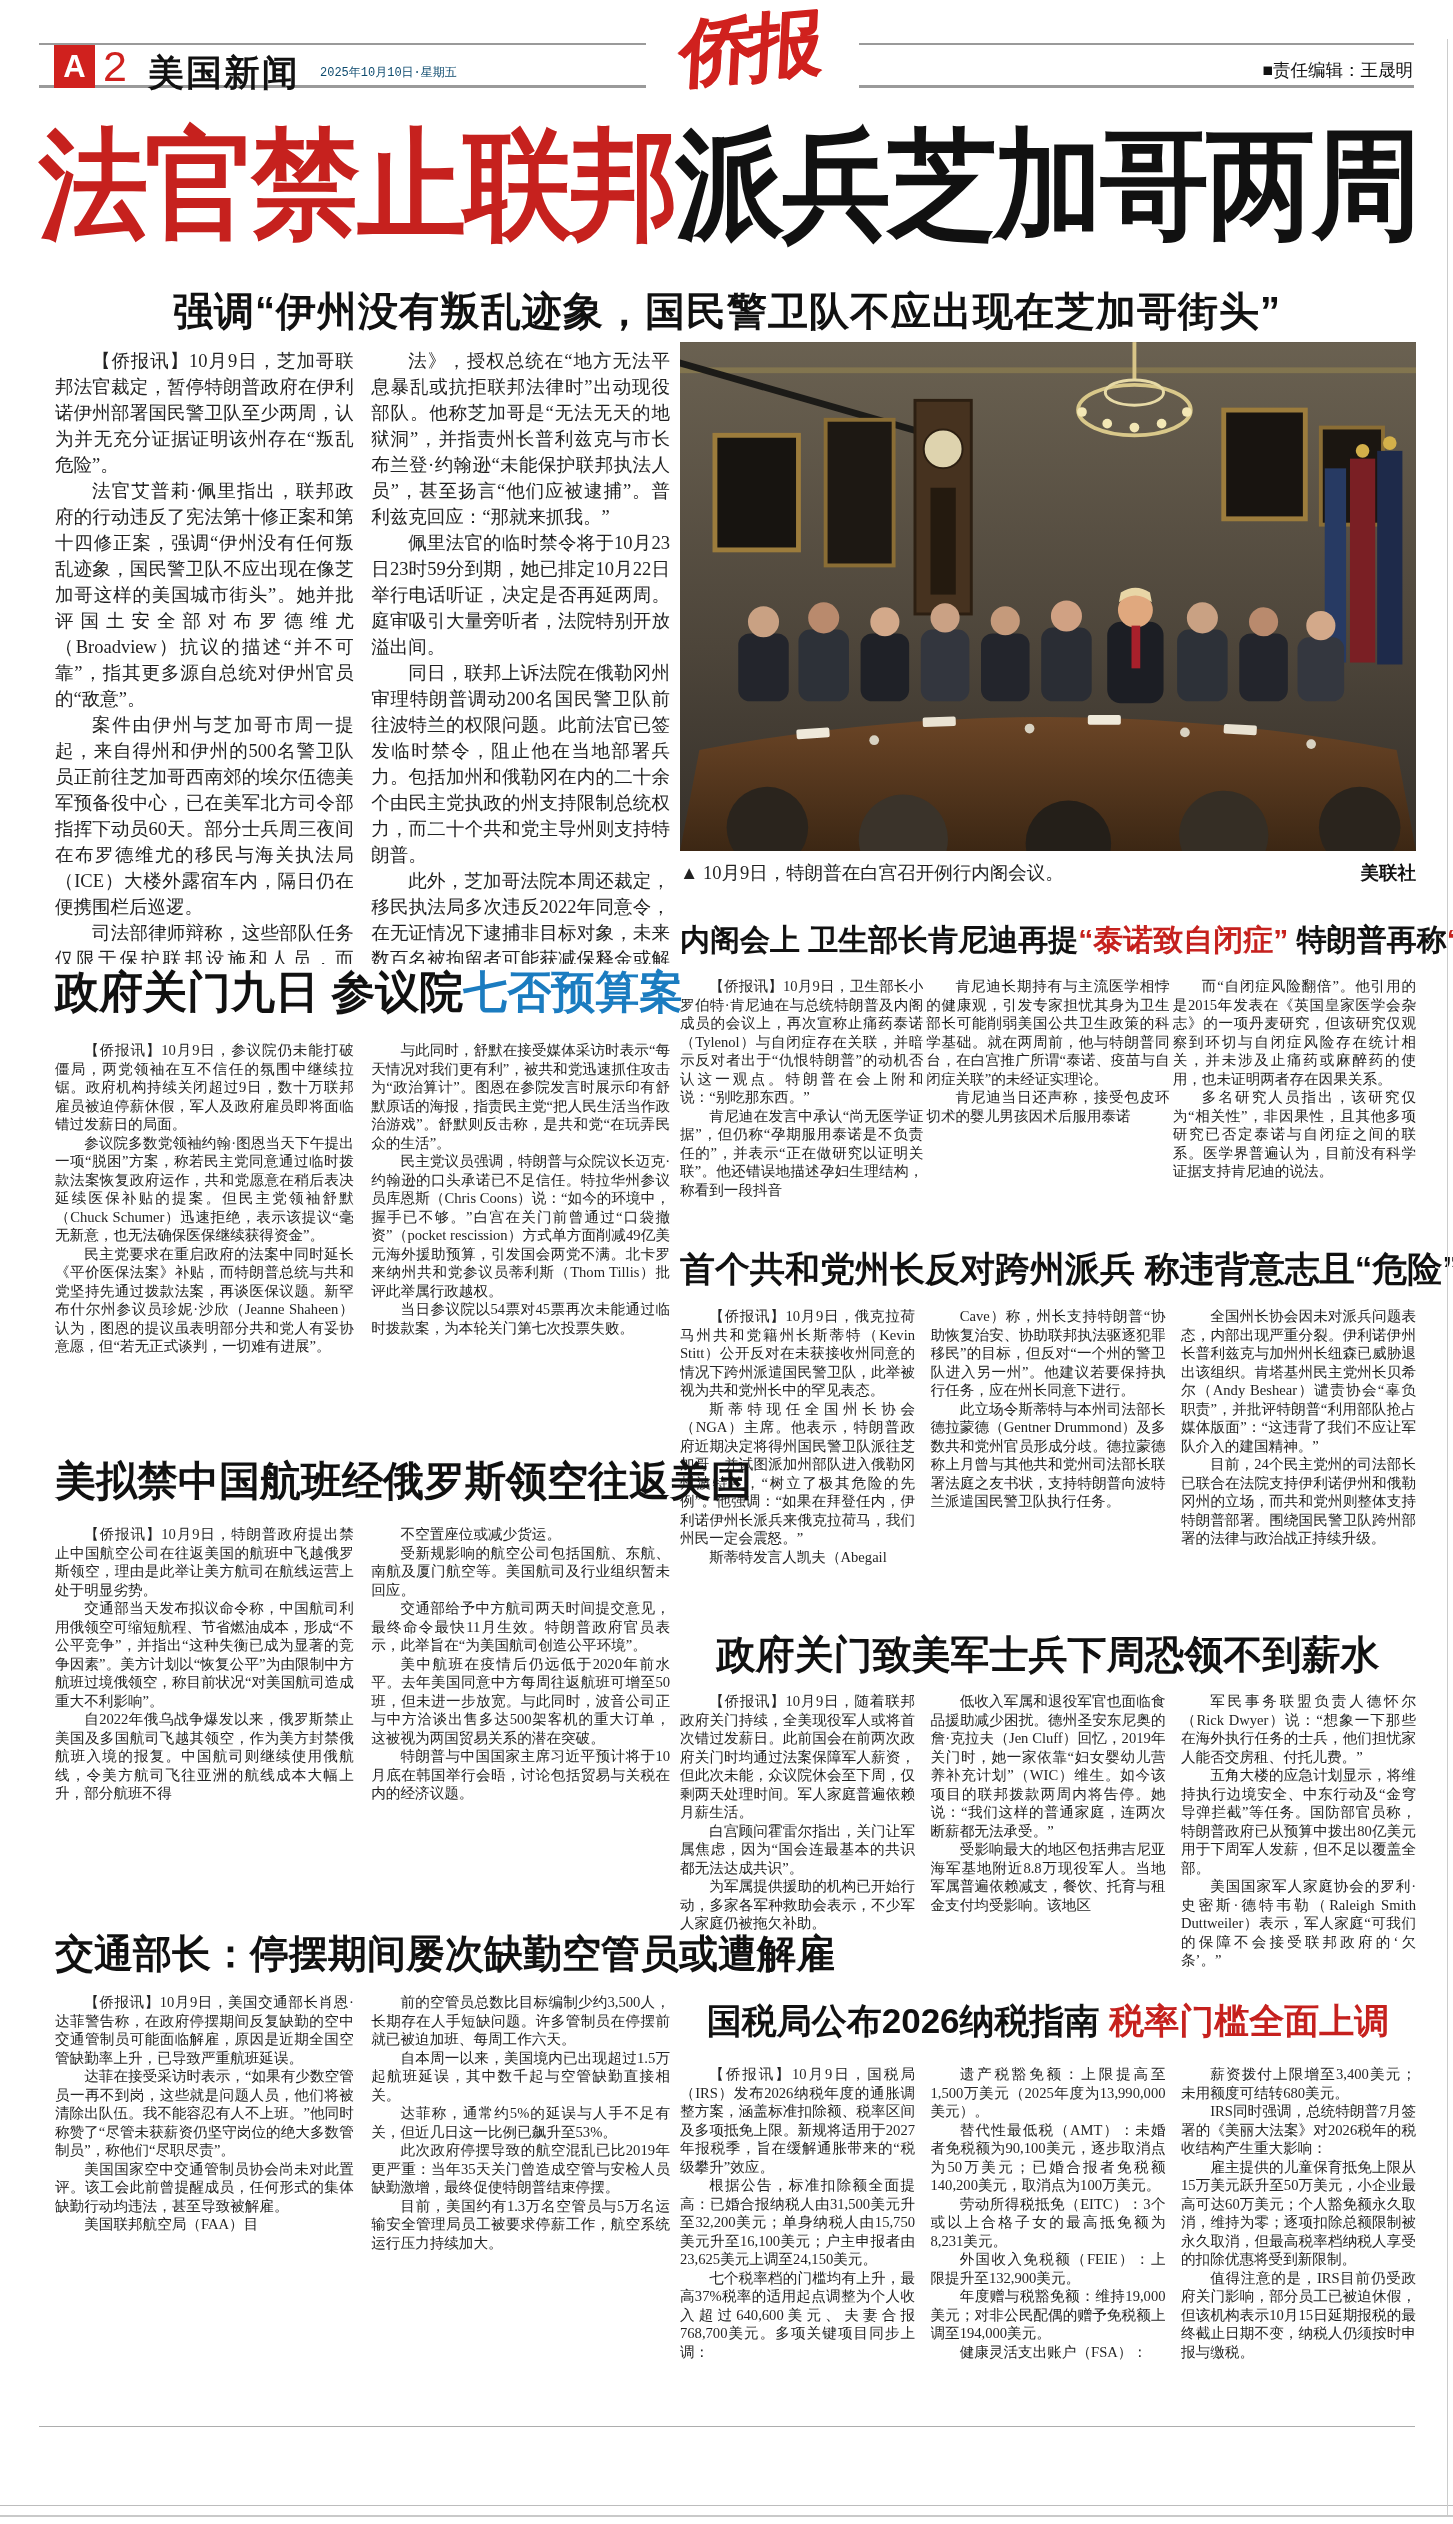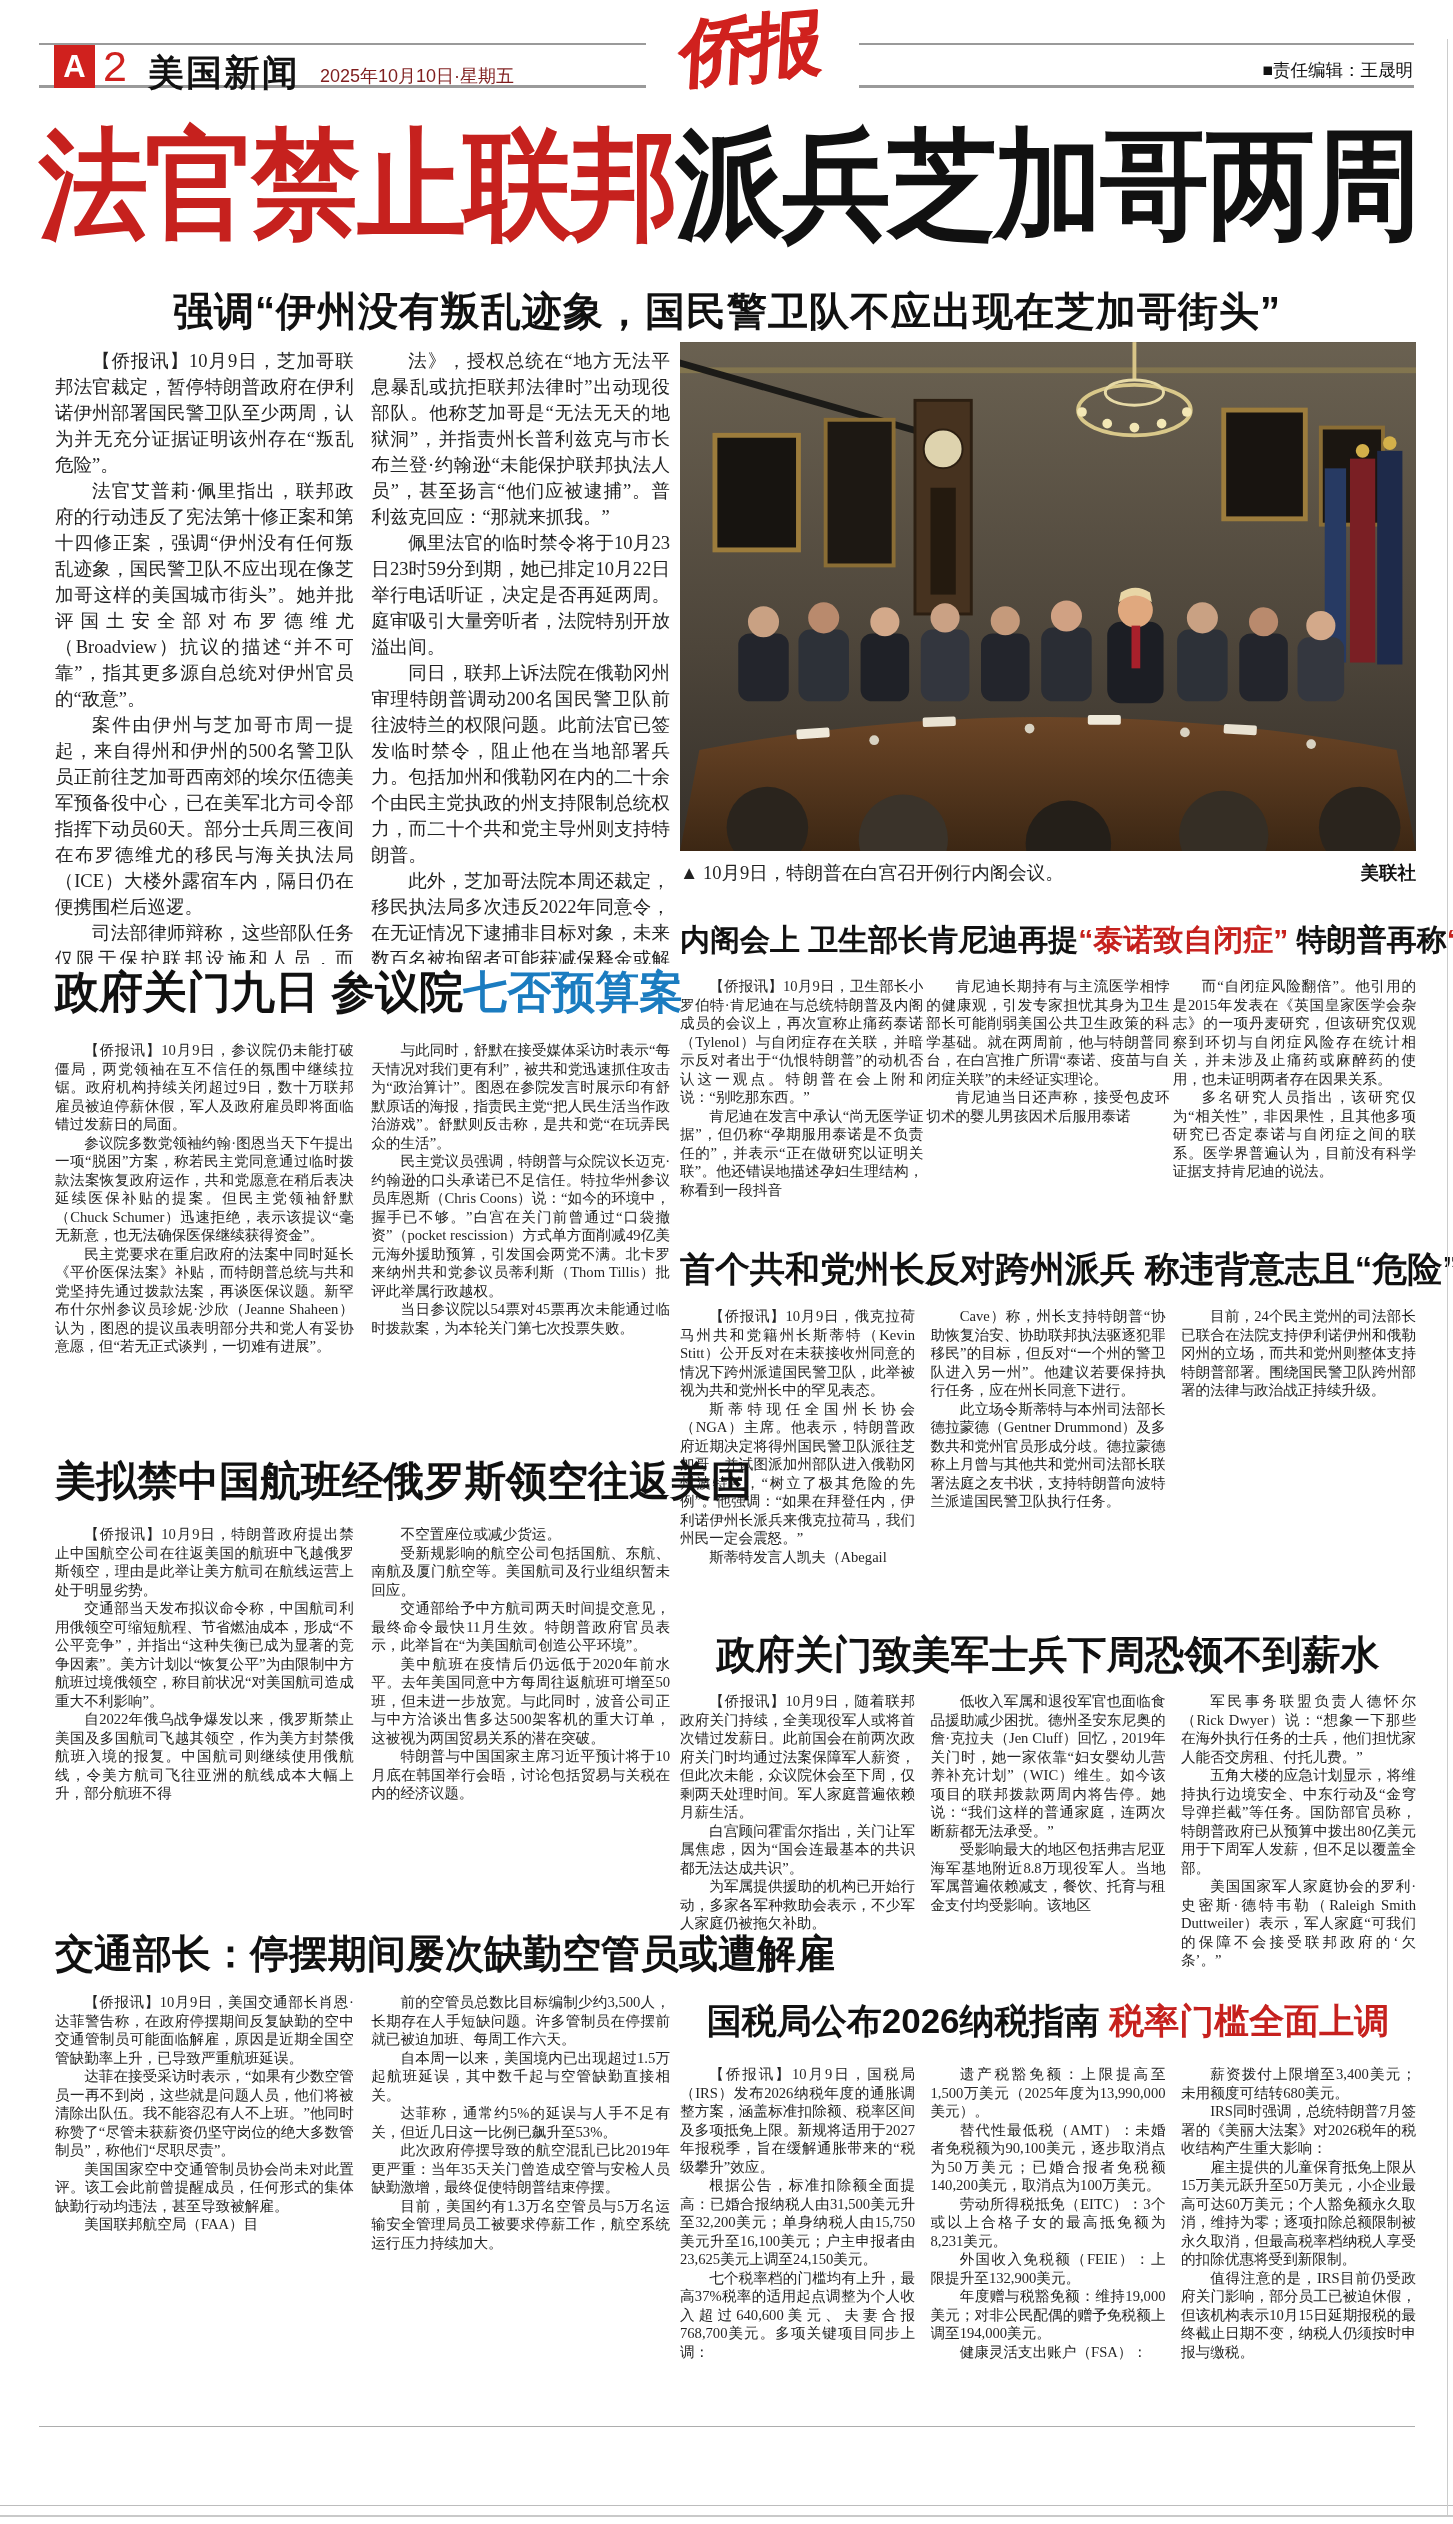--- a/index.html
+++ b/index.html
@@ -8,21 +8,21 @@
   .abs{position:absolute;}
   
   .rule{background:#9a9a9a;}
   .edition-box{width:41px;height:43px;background:#d0211e;color:#fff;
     font-family:"Liberation Sans","DejaVu Sans",sans-serif;font-weight:900;font-size:31px;
     display:flex;align-items:center;justify-content:center;}
   .edition-num{color:#d0211e;font-family:"Liberation Sans","DejaVu Sans",sans-serif;
     font-weight:400;font-size:43px;line-height:43px;}
   .section-name{font-family:"Liberation Sans","DejaVu Sans",sans-serif;font-weight:900;
     font-size:36px;color:#111;letter-spacing:1.9px;}
-  .page-date{font-family:Liberation Sans, sans-serif;font-size:18px;color:#7f1d1d;}
+  .page-date{font-family:Liberation Mono, monospace;font-size:12px;color:#0c4a6e;}
   .editor{font-family:"Liberation Sans","DejaVu Sans",sans-serif;font-size:17.5px;color:#111;}
   .masthead{font-family:"Liberation Serif","DejaVu Serif",serif;font-weight:bold;color:#d0211e;
     font-size:74px;line-height:93px;transform:skewX(-8deg) rotate(-5deg);letter-spacing:-5.8px;
     text-shadow:1px 1px 0 #d0211e;}
   
   .hl{font-family:"Liberation Sans","DejaVu Sans",sans-serif;font-weight:900;text-align:center;
       color:#111;white-space:nowrap;}
   .hl .red{color:#c6211e;}
   .hl .blue{color:#1b7cc0;}
   .main-hl{font-size:109px;line-height:153px;letter-spacing:-2.9px;transform:scale(1,1.1);transform-origin:center top;}
@@ -229,20 +229,21 @@
     <div class="col">
         <p class="para">【侨报讯】10月9日，俄克拉荷马州共和党籍州长斯蒂特（Kevin Stitt）公开反对在未获接收州同意的情况下跨州派遣国民警卫队，此举被视为共和党州长中的罕见表态。</p>
         <p class="para">斯蒂特现任全国州长协会（NGA）主席。他表示，特朗普政府近期决定将得州国民警卫队派往芝加哥，并试图派加州部队进入俄勒冈州波特兰，“树立了极其危险的先例”。他强调：“如果在拜登任内，伊利诺伊州长派兵来俄克拉荷马，我们州民一定会震怒。”</p>
         <p class="para">斯蒂特发言人凯夫（Abegail</p>
       </div>
     <div class="col">
         <p class="para">Cave）称，州长支持特朗普“协助恢复治安、协助联邦执法驱逐犯罪移民”的目标，但反对“一个州的警卫队进入另一州”。他建议若要保持执行任务，应在州长同意下进行。</p>
         <p class="para">此立场令斯蒂特与本州司法部长德拉蒙德（Gentner Drummond）及多数共和党州官员形成分歧。德拉蒙德称上月曾与其他共和党州司法部长联署法庭之友书状，支持特朗普向波特兰派遣国民警卫队执行任务。</p>
       </div>
     <div class="col">
+        <p class="para">全国州长协会因未对派兵问题表态，内部出现严重分裂。伊利诺伊州长普利兹克与加州州长纽森已威胁退出该组织。肯塔基州民主党州长贝希尔（Andy Beshear）谴责协会“辜负职责”，并批评特朗普“利用部队抢占媒体版面”：“这违背了我们不应让军队介入的建国精神。”</p>
         <p class="para">目前，24个民主党州的司法部长已联合在法院支持伊利诺伊州和俄勒冈州的立场，而共和党州则整体支持特朗普部署。围绕国民警卫队跨州部署的法律与政治战正持续升级。</p>
       </div>
   </div>
 
   <div class="abs hl" style="left:55px;top:1455px;width:615px;font-size:41px;line-height:52px;">美拟禁中国航班经俄罗斯领空往返美国</div>
   <div class="abs cols small-body" style="left:55px;top:1525px;width:615px;height:392px;">
     <div class="col">
         <p class="para">【侨报讯】10月9日，特朗普政府提出禁止中国航空公司在往返美国的航班中飞越俄罗斯领空，理由是此举让美方航司在航线运营上处于明显劣势。</p>
         <p class="para">交通部当天发布拟议命令称，中国航司利用俄领空可缩短航程、节省燃油成本，形成“不公平竞争”，并指出“这种失衡已成为显著的竞争因素”。美方计划以“恢复公平”为由限制中方航班过境俄领空，称目前状况“对美国航司造成重大不利影响”。</p>
         <p class="para">自2022年俄乌战争爆发以来，俄罗斯禁止美国及多国航司飞越其领空，作为美方封禁俄航班入境的报复。中国航司则继续使用俄航线，令美方航司飞往亚洲的航线成本大幅上升，部分航班不得</p>

